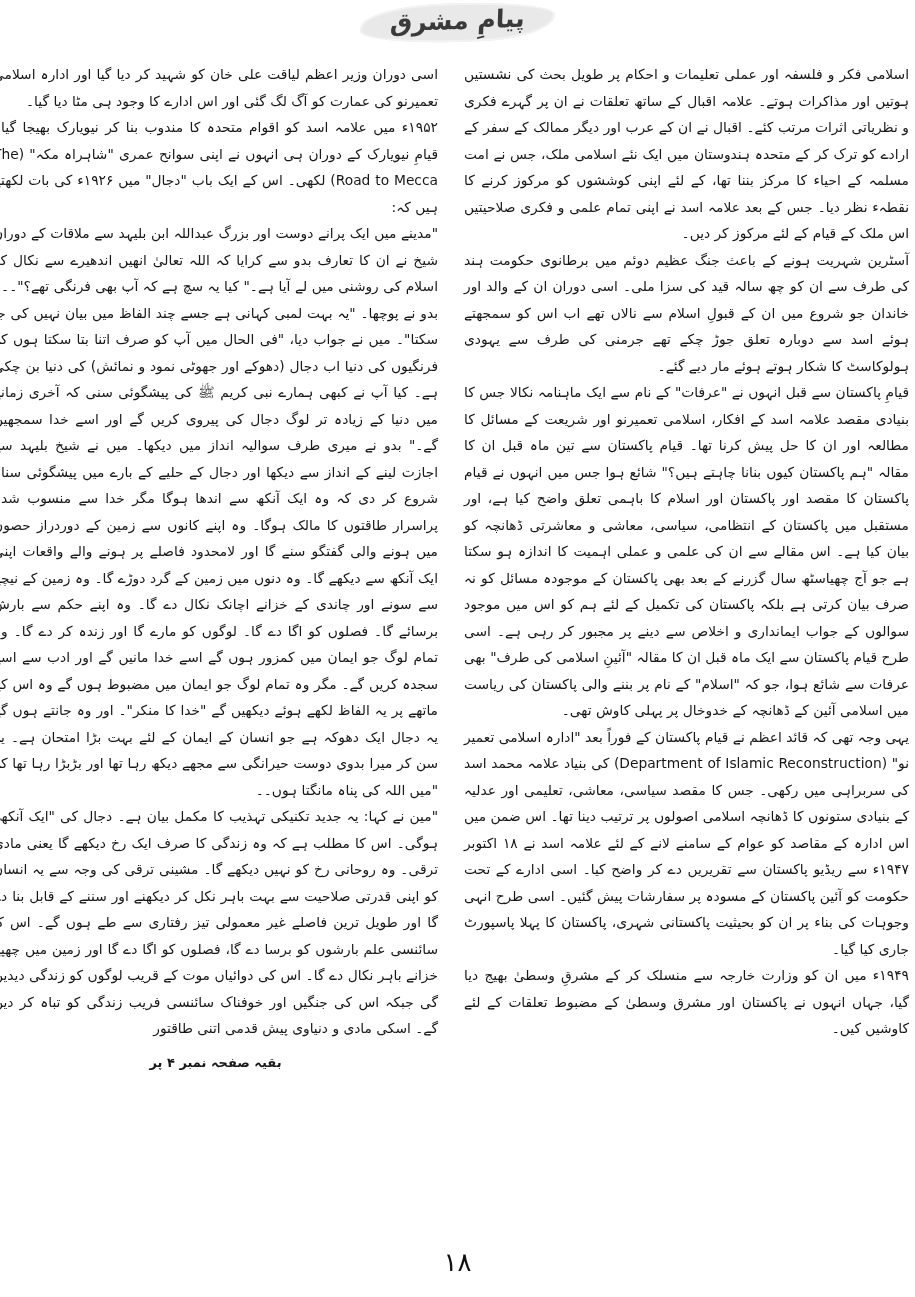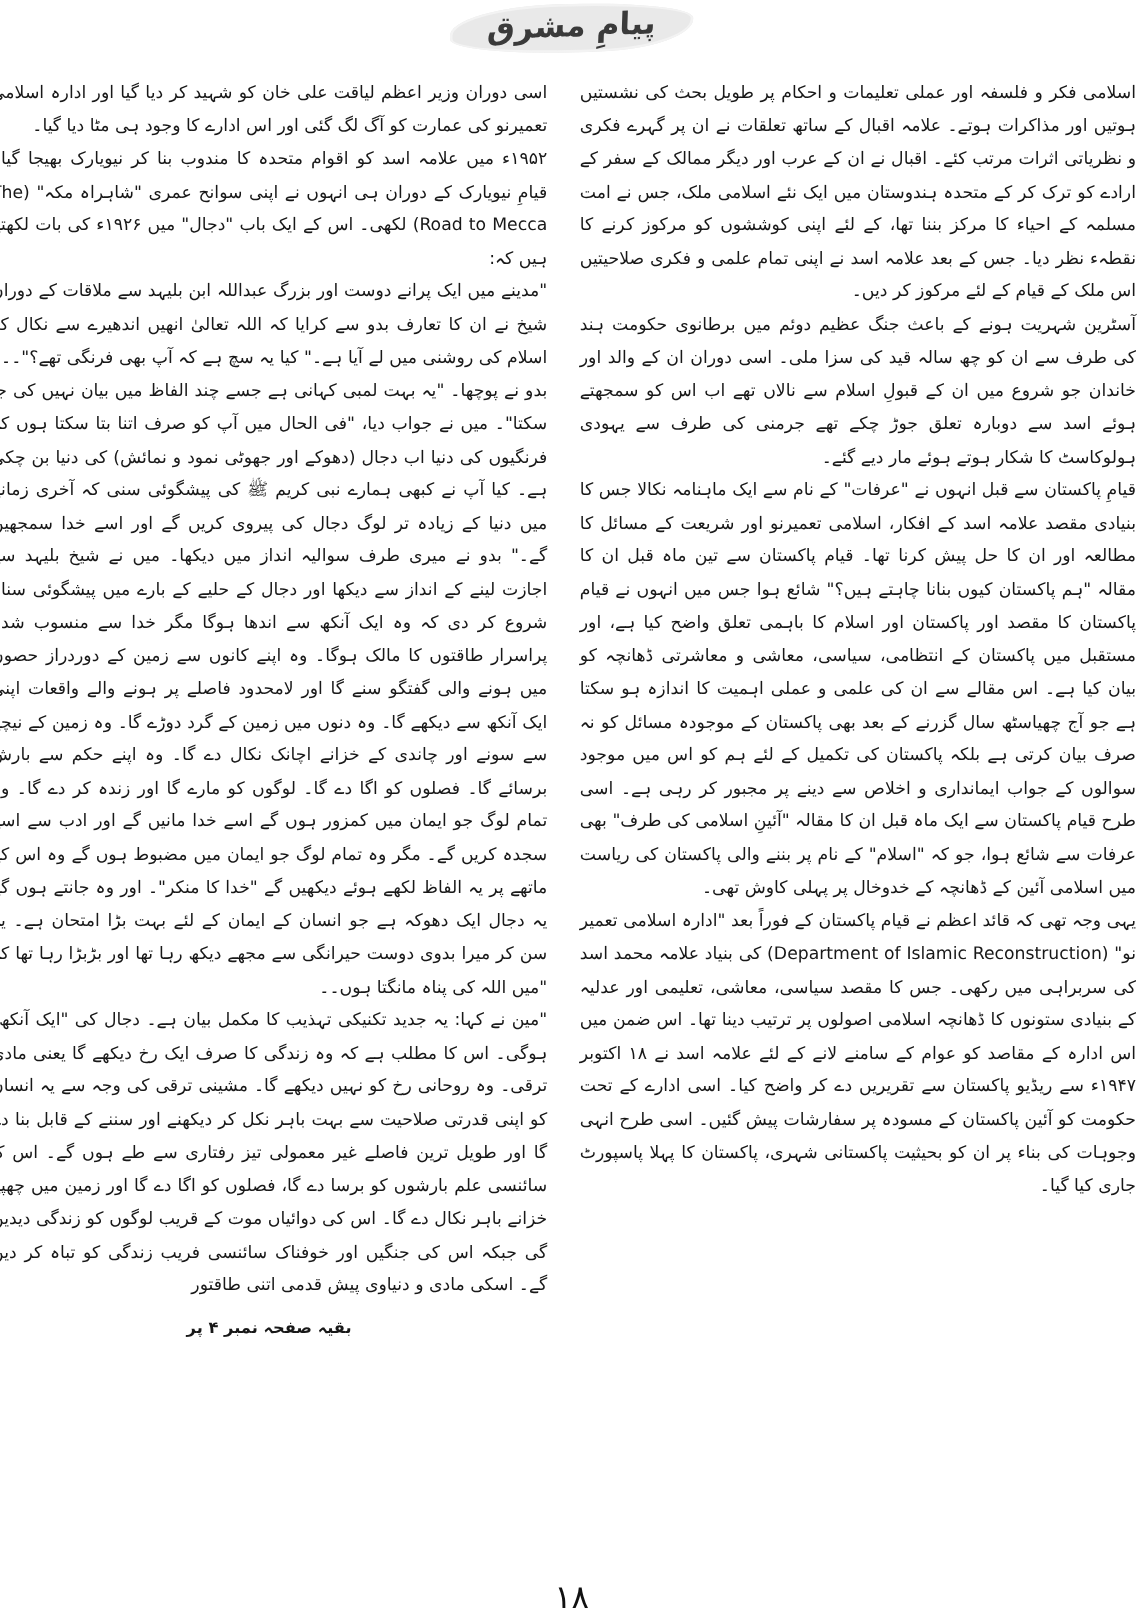--- a/index.html
+++ b/index.html
@@ -62,21 +62,21 @@
   }
   .continuation {
     text-align: center !important;
     font-weight: bold;
     font-size: 13px;
     margin-top: 8px !important;
   }
   
   .page-number {
     position: absolute;
-    bottom: 4px;
+    bottom: 20px;
     left: 0;
     right: 0;
     text-align: center;
     font-size: 26px;
     color: #111111;
   }
 </style>
 </head>
 <body>
 
@@ -85,20 +85,21 @@
     <span class="masthead-title">پیامِ مشرق</span>
   </div>
 </header>
 
 <main class="columns">
   <section class="col">
     <p class="para">اسلامی فکر و فلسفہ اور عملی تعلیمات و احکام پر طویل بحث کی نشستیں ہوتیں اور مذاکرات ہوتے۔ علامہ اقبال کے ساتھ تعلقات نے ان پر گہرے فکری و نظریاتی اثرات مرتب کئے۔ اقبال نے ان کے عرب اور دیگر ممالک کے سفر کے ارادے کو ترک کر کے متحدہ ہندوستان میں ایک نئے اسلامی ملک، جس نے امت مسلمہ کے احیاء کا مرکز بننا تھا، کے لئے اپنی کوششوں کو مرکوز کرنے کا نقطہء نظر دیا۔ جس کے بعد علامہ اسد نے اپنی تمام علمی و فکری صلاحیتیں اس ملک کے قیام کے لئے مرکوز کر دیں۔</p>
     <p class="para">آسٹرین شہریت ہونے کے باعث جنگ عظیم دوئم میں برطانوی حکومت ہند کی طرف سے ان کو چھ سالہ قید کی سزا ملی۔ اسی دوران ان کے والد اور خاندان جو شروع میں ان کے قبولِ اسلام سے نالاں تھے اب اس کو سمجھتے ہوئے اسد سے دوبارہ تعلق جوڑ چکے تھے جرمنی کی طرف سے یہودی ہولوکاسٹ کا شکار ہوتے ہوئے مار دیے گئے۔</p>
     <p class="para">قیامِ پاکستان سے قبل انہوں نے "عرفات" کے نام سے ایک ماہنامہ نکالا جس کا بنیادی مقصد علامہ اسد کے افکار، اسلامی تعمیرنو اور شریعت کے مسائل کا مطالعہ اور ان کا حل پیش کرنا تھا۔ قیام پاکستان سے تین ماہ قبل ان کا مقالہ "ہم پاکستان کیوں بنانا چاہتے ہیں؟" شائع ہوا جس میں انہوں نے قیام پاکستان کا مقصد اور پاکستان اور اسلام کا باہمی تعلق واضح کیا ہے، اور مستقبل میں پاکستان کے انتظامی، سیاسی، معاشی و معاشرتی ڈھانچہ کو بیان کیا ہے۔ اس مقالے سے ان کی علمی و عملی اہمیت کا اندازہ ہو سکتا ہے جو آج چھیاسٹھ سال گزرنے کے بعد بھی پاکستان کے موجودہ مسائل کو نہ صرف بیان کرتی ہے بلکہ پاکستان کی تکمیل کے لئے ہم کو اس میں موجود سوالوں کے جواب ایمانداری و اخلاص سے دینے پر مجبور کر رہی ہے۔ اسی طرح قیام پاکستان سے ایک ماہ قبل ان کا مقالہ "آئینِ اسلامی کی طرف" بھی عرفات سے شائع ہوا، جو کہ "اسلام" کے نام پر بننے والی پاکستان کی ریاست میں اسلامی آئین کے ڈھانچہ کے خدوخال پر پہلی کاوش تھی۔</p>
     <p class="para">یہی وجہ تھی کہ قائد اعظم نے قیام پاکستان کے فوراً بعد "ادارہ اسلامی تعمیر نو" (Department of Islamic Reconstruction) کی بنیاد علامہ محمد اسد کی سربراہی میں رکھی۔ جس کا مقصد سیاسی، معاشی، تعلیمی اور عدلیہ کے بنیادی ستونوں کا ڈھانچہ اسلامی اصولوں پر ترتیب دینا تھا۔ اس ضمن میں اس ادارہ کے مقاصد کو عوام کے سامنے لانے کے لئے علامہ اسد نے ۱۸ اکتوبر ۱۹۴۷ء سے ریڈیو پاکستان سے تقریریں دے کر واضح کیا۔ اسی ادارے کے تحت حکومت کو آئین پاکستان کے مسودہ پر سفارشات پیش گئیں۔ اسی طرح انہی وجوہات کی بناء پر ان کو بحیثیت پاکستانی شہری، پاکستان کا پہلا پاسپورٹ جاری کیا گیا۔</p>
+    <p class="para">۱۹۴۹ء میں ان کو وزارت خارجہ سے منسلک کر کے مشرقِ وسطیٰ بھیج دیا گیا، جہاں انہوں نے پاکستان اور مشرق وسطیٰ کے مضبوط تعلقات کے لئے کاوشیں کیں۔</p>
   </section>
 
   <div class="col-rule"></div>
 
   <section class="col">
     <p class="para">اسی دوران وزیر اعظم لیاقت علی خان کو شہید کر دیا گیا اور ادارہ اسلامی تعمیرنو کی عمارت کو آگ لگ گئی اور اس ادارے کا وجود ہی مٹا دیا گیا۔</p>
     <p class="para">۱۹۵۲ء میں علامہ اسد کو اقوام متحدہ کا مندوب بنا کر نیویارک بھیجا گیا۔ قیامِ نیویارک کے دوران ہی انہوں نے اپنی سوانح عمری "شاہراہ مکہ" (The Road to Mecca) لکھی۔ اس کے ایک باب "دجال" میں ۱۹۲۶ء کی بات لکھتے ہیں کہ:</p>
     <p class="para">"مدینے میں ایک پرانے دوست اور بزرگ عبداللہ ابن بلیہد سے ملاقات کے دوران شیخ نے ان کا تعارف بدو سے کرایا کہ اللہ تعالیٰ انھیں اندھیرے سے نکال کر اسلام کی روشنی میں لے آیا ہے۔" کیا یہ سچ ہے کہ آپ بھی فرنگی تھے؟"۔۔۔ بدو نے پوچھا۔ "یہ بہت لمبی کہانی ہے جسے چند الفاظ میں بیان نہیں کی جا سکتا"۔ میں نے جواب دیا، "فی الحال میں آپ کو صرف اتنا بتا سکتا ہوں کہ فرنگیوں کی دنیا اب دجال (دھوکے اور جھوٹی نمود و نمائش) کی دنیا بن چکی ہے۔ کیا آپ نے کبھی ہمارے نبی کریم ﷺ کی پیشگوئی سنی کہ آخری زمانے میں دنیا کے زیادہ تر لوگ دجال کی پیروی کریں گے اور اسے خدا سمجھیں گے۔" بدو نے میری طرف سوالیہ انداز میں دیکھا۔ میں نے شیخ بلیہد سے اجازت لینے کے انداز سے دیکھا اور دجال کے حلیے کے بارے میں پیشگوئی سنانا شروع کر دی کہ وہ ایک آنکھ سے اندھا ہوگا مگر خدا سے منسوب شدہ پراسرار طاقتوں کا مالک ہوگا۔ وہ اپنے کانوں سے زمین کے دوردراز حصوں میں ہونے والی گفتگو سنے گا اور لامحدود فاصلے پر ہونے والے واقعات اپنی ایک آنکھ سے دیکھے گا۔ وہ دنوں میں زمین کے گرد دوڑے گا۔ وہ زمین کے نیچے سے سونے اور چاندی کے خزانے اچانک نکال دے گا۔ وہ اپنے حکم سے بارش برسائے گا۔ فصلوں کو اگا دے گا۔ لوگوں کو مارے گا اور زندہ کر دے گا۔ وہ تمام لوگ جو ایمان میں کمزور ہوں گے اسے خدا مانیں گے اور ادب سے اسے سجدہ کریں گے۔ مگر وہ تمام لوگ جو ایمان میں مضبوط ہوں گے وہ اس کے ماتھے پر یہ الفاظ لکھے ہوئے دیکھیں گے "خدا کا منکر"۔ اور وہ جانتے ہوں گے یہ دجال ایک دھوکہ ہے جو انسان کے ایمان کے لئے بہت بڑا امتحان ہے۔ یہ سن کر میرا بدوی دوست حیرانگی سے مجھے دیکھ رہا تھا اور بڑبڑا رہا تھا کہ "میں اللہ کی پناہ مانگتا ہوں۔۔</p>
     <p class="para">"مین نے کہا: یہ جدید تکنیکی تہذیب کا مکمل بیان ہے۔ دجال کی "ایک آنکھ" ہوگی۔ اس کا مطلب ہے کہ وہ زندگی کا صرف ایک رخ دیکھے گا یعنی مادی ترقی۔ وہ روحانی رخ کو نہیں دیکھے گا۔ مشینی ترقی کی وجہ سے یہ انسان کو اپنی قدرتی صلاحیت سے بہت باہر نکل کر دیکھنے اور سننے کے قابل بنا دے گا اور طویل ترین فاصلے غیر معمولی تیز رفتاری سے طے ہوں گے۔ اس کا سائنسی علم بارشوں کو برسا دے گا، فصلوں کو اگا دے گا اور زمین میں چھپے خزانے باہر نکال دے گا۔ اس کی دوائیاں موت کے قریب لوگوں کو زندگی دیدیں گی جبکہ اس کی جنگیں اور خوفناک سائنسی فریب زندگی کو تباہ کر دیں گے۔ اسکی مادی و دنیاوی پیش قدمی اتنی طاقتور</p>
     <p class="continuation">بقیہ صفحہ نمبر ۴ پر</p>

